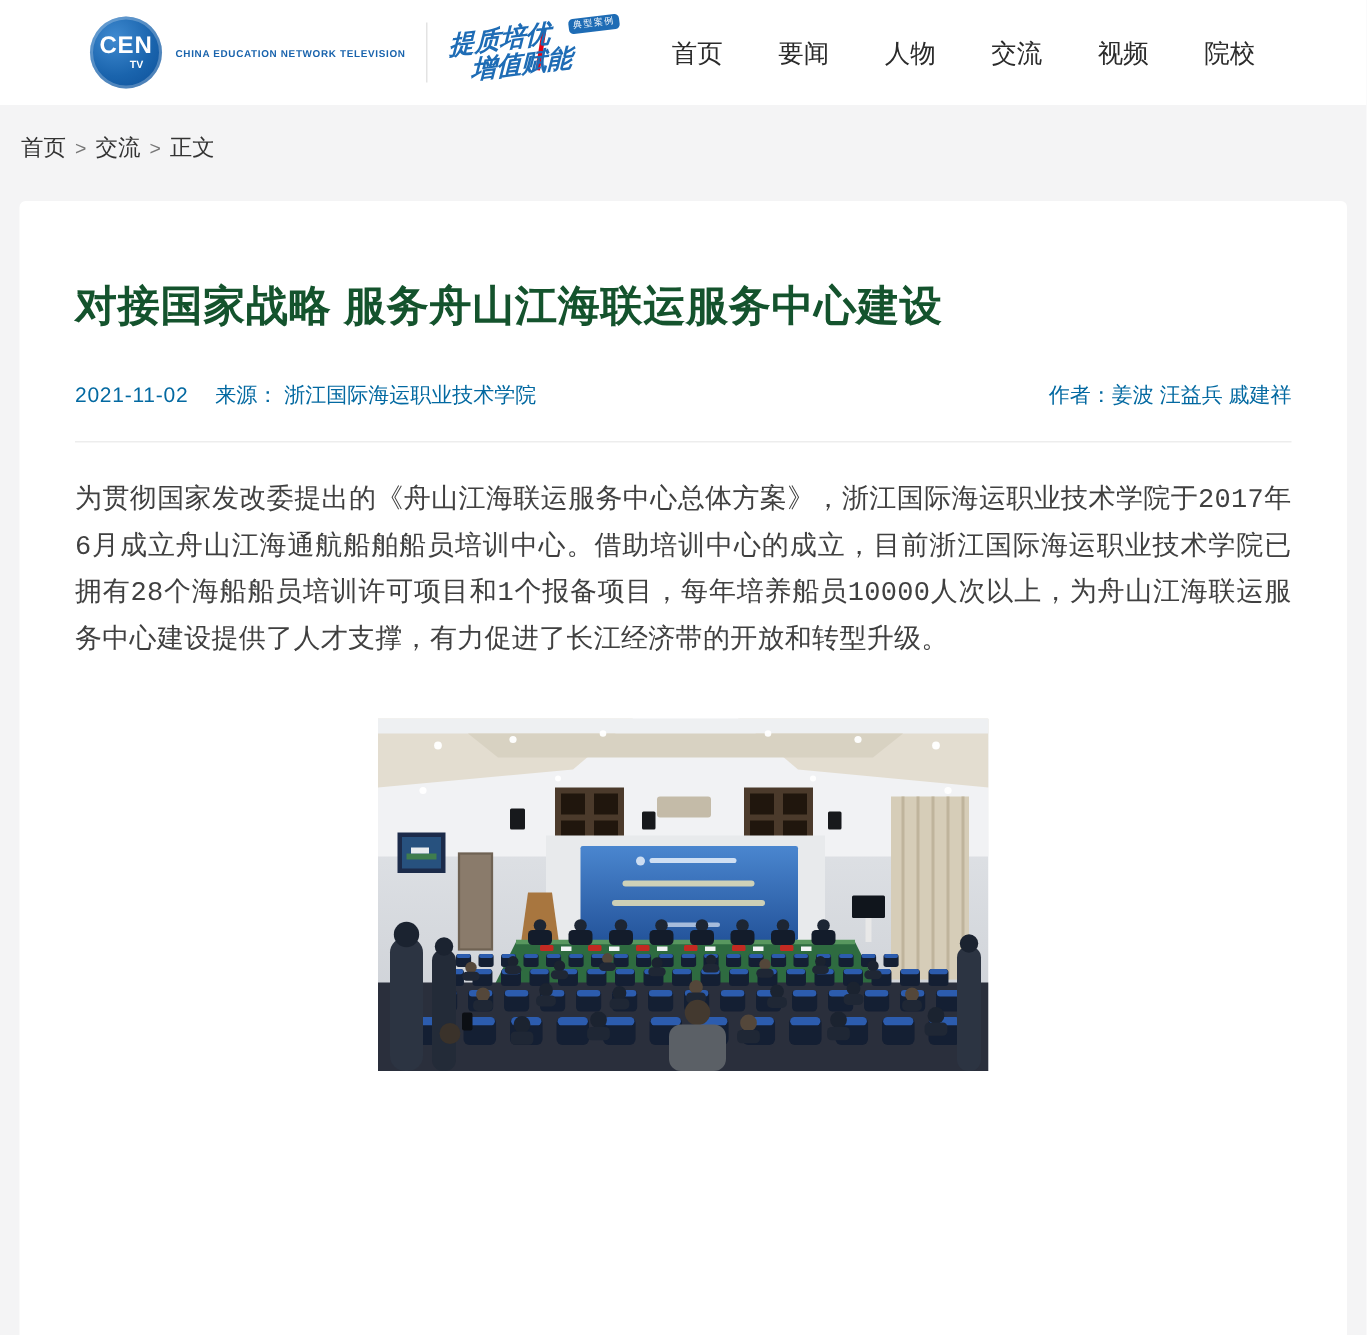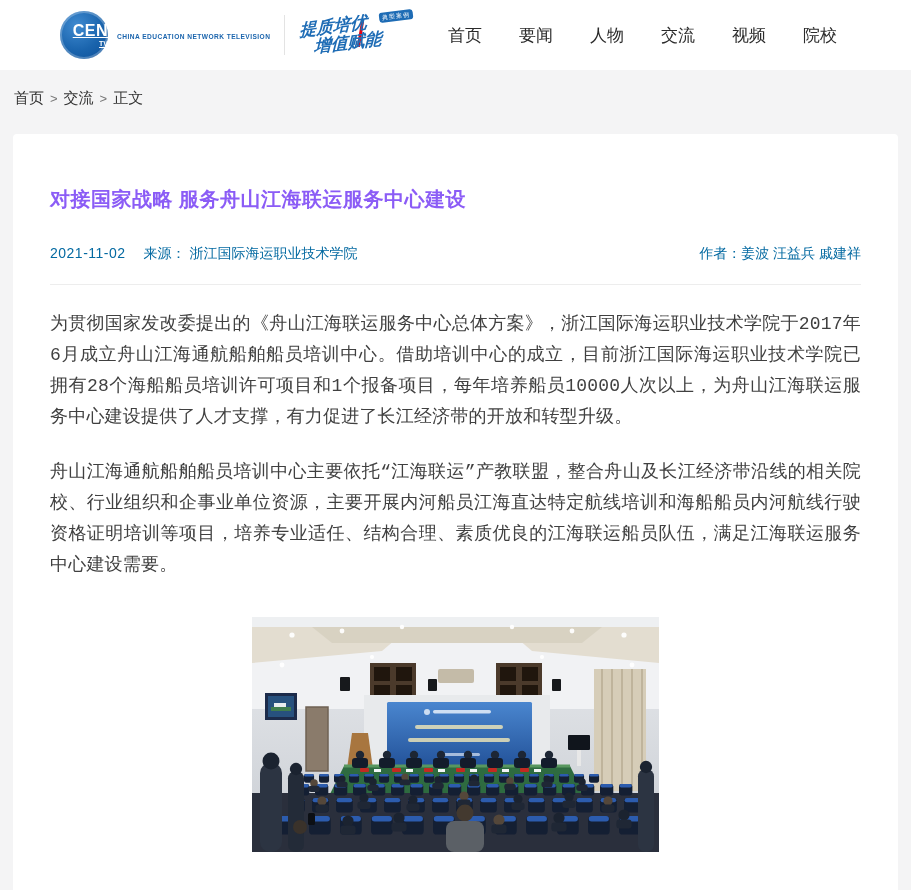--- a/index.html
+++ b/index.html
@@ -11,21 +11,21 @@
     height: 70px; background: #ffffff;
     display: flex; align-items: center;
     padding-left: 60px; position: relative;
   }
   .logo-group { display: flex; align-items: center; cursor: pointer; }
   .logo-circle {
     width: 48px; height: 48px; border-radius: 50%;
     background: radial-gradient(circle at 35% 30%, #3f8ad0 0%, #1a64ad 55%, #0c4e97 100%);
     box-shadow: inset 0 0 0 2px rgba(255,255,255,.25);
     color: #fff; display: flex; flex-direction: column;
-    align-items: flex-end; justify-content: center; position: relative; text-decoration: underline;
+    align-items: center; justify-content: center; position: relative;
   }
   .logo-circle .abbr { font-size: 16px; font-weight: bold; letter-spacing: .5px; line-height: 1; }
   .logo-circle .abbr-sub { font-size: 7px; font-weight: bold; line-height: 1; margin-top: 1px; margin-left: 14px; }
   .logo-text { margin-left: 9px; }
   .logo-title-cn {
     font-size: 21px; font-weight: bold; color: #1a64ad;
     letter-spacing: 1px; line-height: 1.1; font-family: "Liberation Serif", serif;
   }
   .logo-title-en {
     font-size: 6.6px; color: #1a64ad; letter-spacing: .45px;
@@ -66,22 +66,22 @@
   .breadcrumb .crumb { cursor: pointer; }
   .breadcrumb .sep { color: #777777; font-size: 13px; }
 
   
   .card {
     background: #ffffff; border-radius: 4px;
     margin: 26px 13px 0 13px; height: 760px;
     padding: 0 37px; overflow: hidden;
   }
   .article-title {
-    margin-top: 53px; font-size: 20px; font-weight: bold;
-    color: #8b5cf6; letter-spacing: .5px; line-height: 1.2;
+    margin-top: 53px; font-size: 28px; font-weight: bold;
+    color: #14532d; letter-spacing: .5px; line-height: 1.2;
   }
   .meta-row {
     margin-top: 34px; display: flex; align-items: flex-end;
     font-size: 14px; color: #0369a1;
   }
   .meta-left { display: flex; gap: 4px; }
   .meta-date { margin-right: 14px; letter-spacing: .5px; }
   .meta-right { margin-left: auto; display: flex; gap: 0; }
   .meta-divider { border: none; border-top: 1px solid #ededed; margin-top: 21px; }
 
@@ -149,21 +149,20 @@
     <div class="meta-right">
       <span>作者：</span>
       <span>姜波 汪益兵 戚建祥</span>
     </div>
   </div>
 
   <hr class="meta-divider">
 
   <div class="article-body">
     <p>为贯彻国家发改委提出的《舟山江海联运服务中心总体方案》，浙江国际海运职业技术学院于2017年6月成立舟山江海通航船舶船员培训中心。借助培训中心的成立，目前浙江国际海运职业技术学院已拥有28个海船船员培训许可项目和1个报备项目，每年培养船员10000人次以上，为舟山江海联运服务中心建设提供了人才支撑，有力促进了长江经济带的开放和转型升级。</p>
-    <p>舟山江海通航船舶船员培训中心主要依托“江海联运”产教联盟，整合舟山及长江经济带沿线的相关院校、行业组织和企事业单位资源，主要开展内河船员江海直达特定航线培训和海船船员内河航线行驶资格证明培训等项目，培养专业适任、结构合理、素质优良的江海联运船员队伍，满足江海联运服务中心建设需要。</p>
   </div>
 
   <div class="photo-wrap">
     <svg viewBox="0 0 407 235" width="407" height="235" xmlns="http://www.w3.org/2000/svg">
       <defs>
         <linearGradient id="screeng" x1="0" y1="0" x2="0" y2="1">
           <stop offset="0" stop-color="#4a86cf"></stop>
           <stop offset="1" stop-color="#24549b"></stop>
         </linearGradient>
         <linearGradient id="wallg" x1="0" y1="0" x2="0" y2="1">

